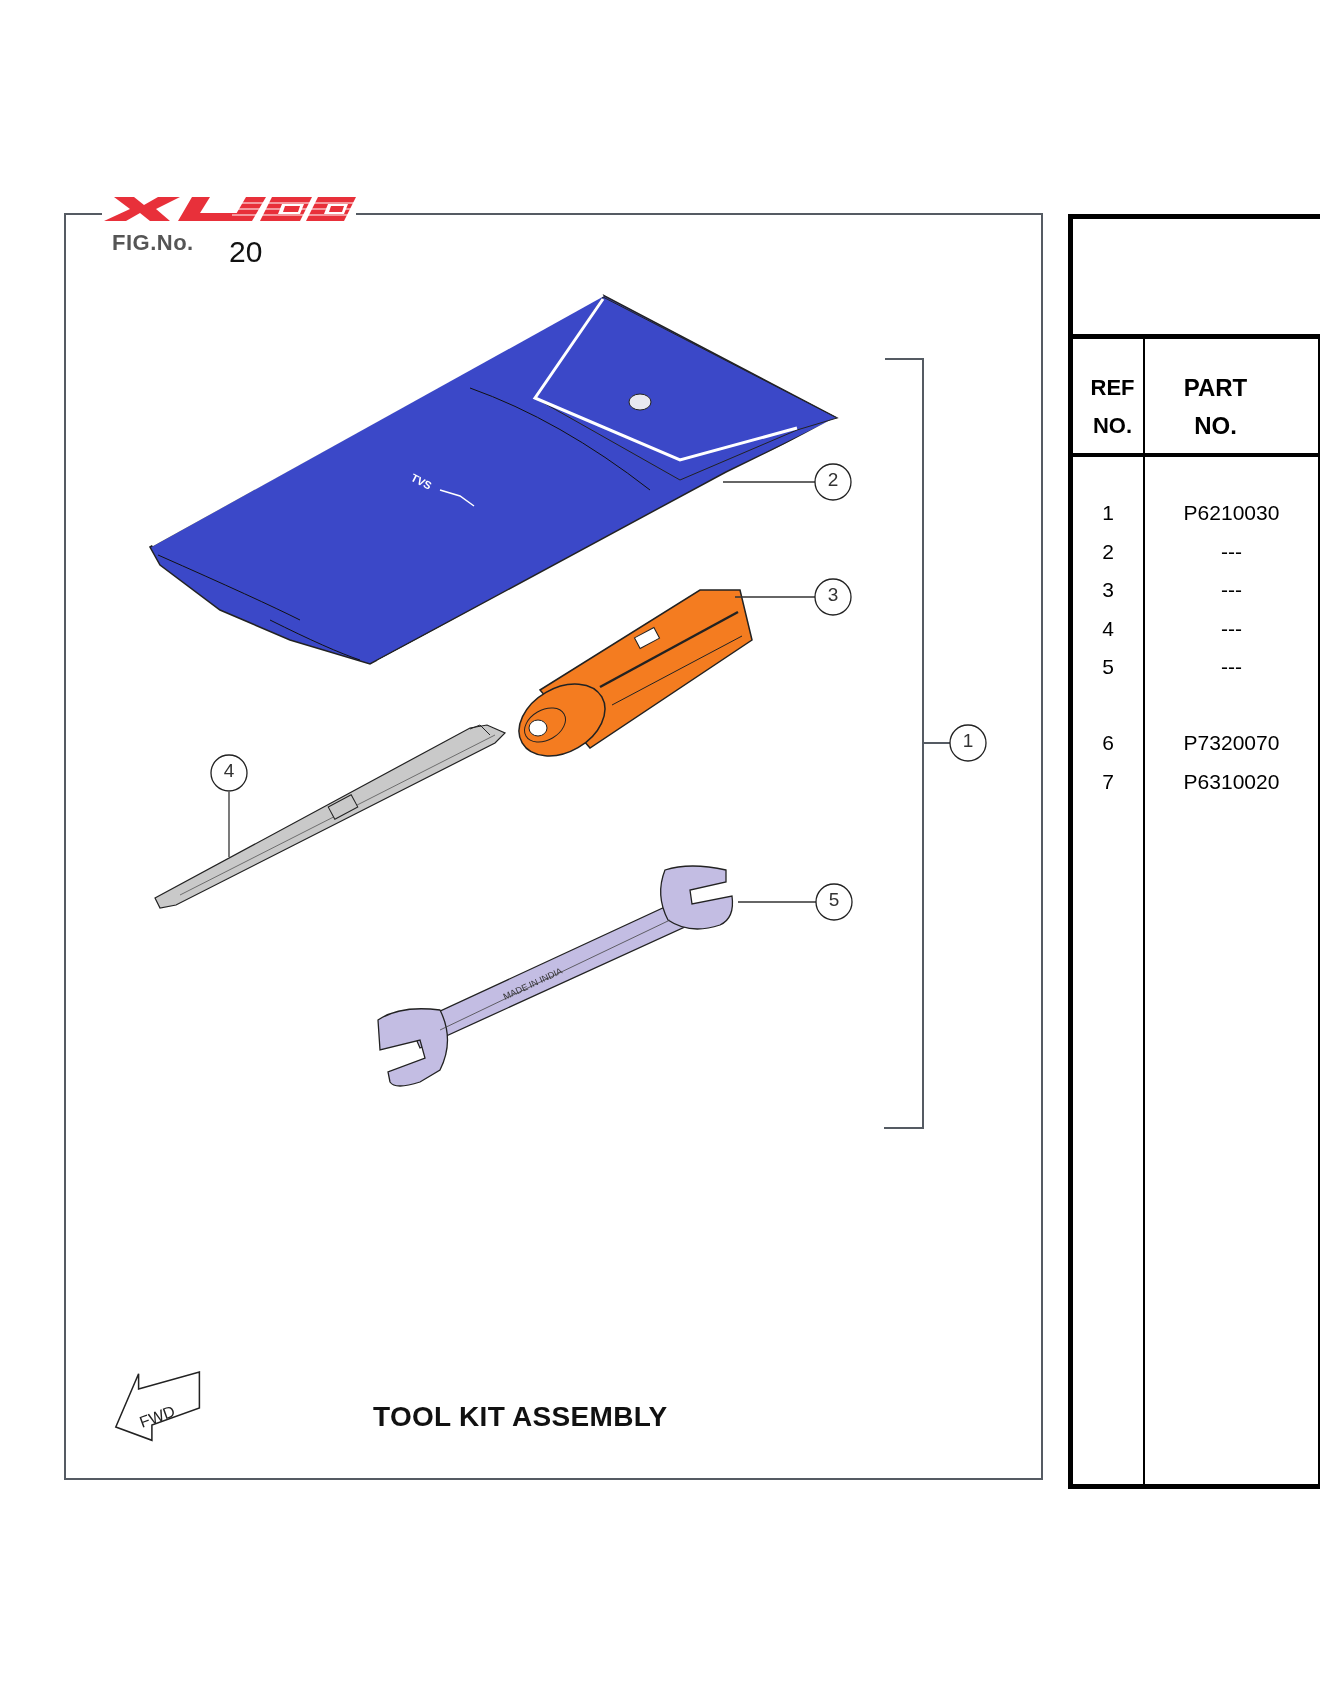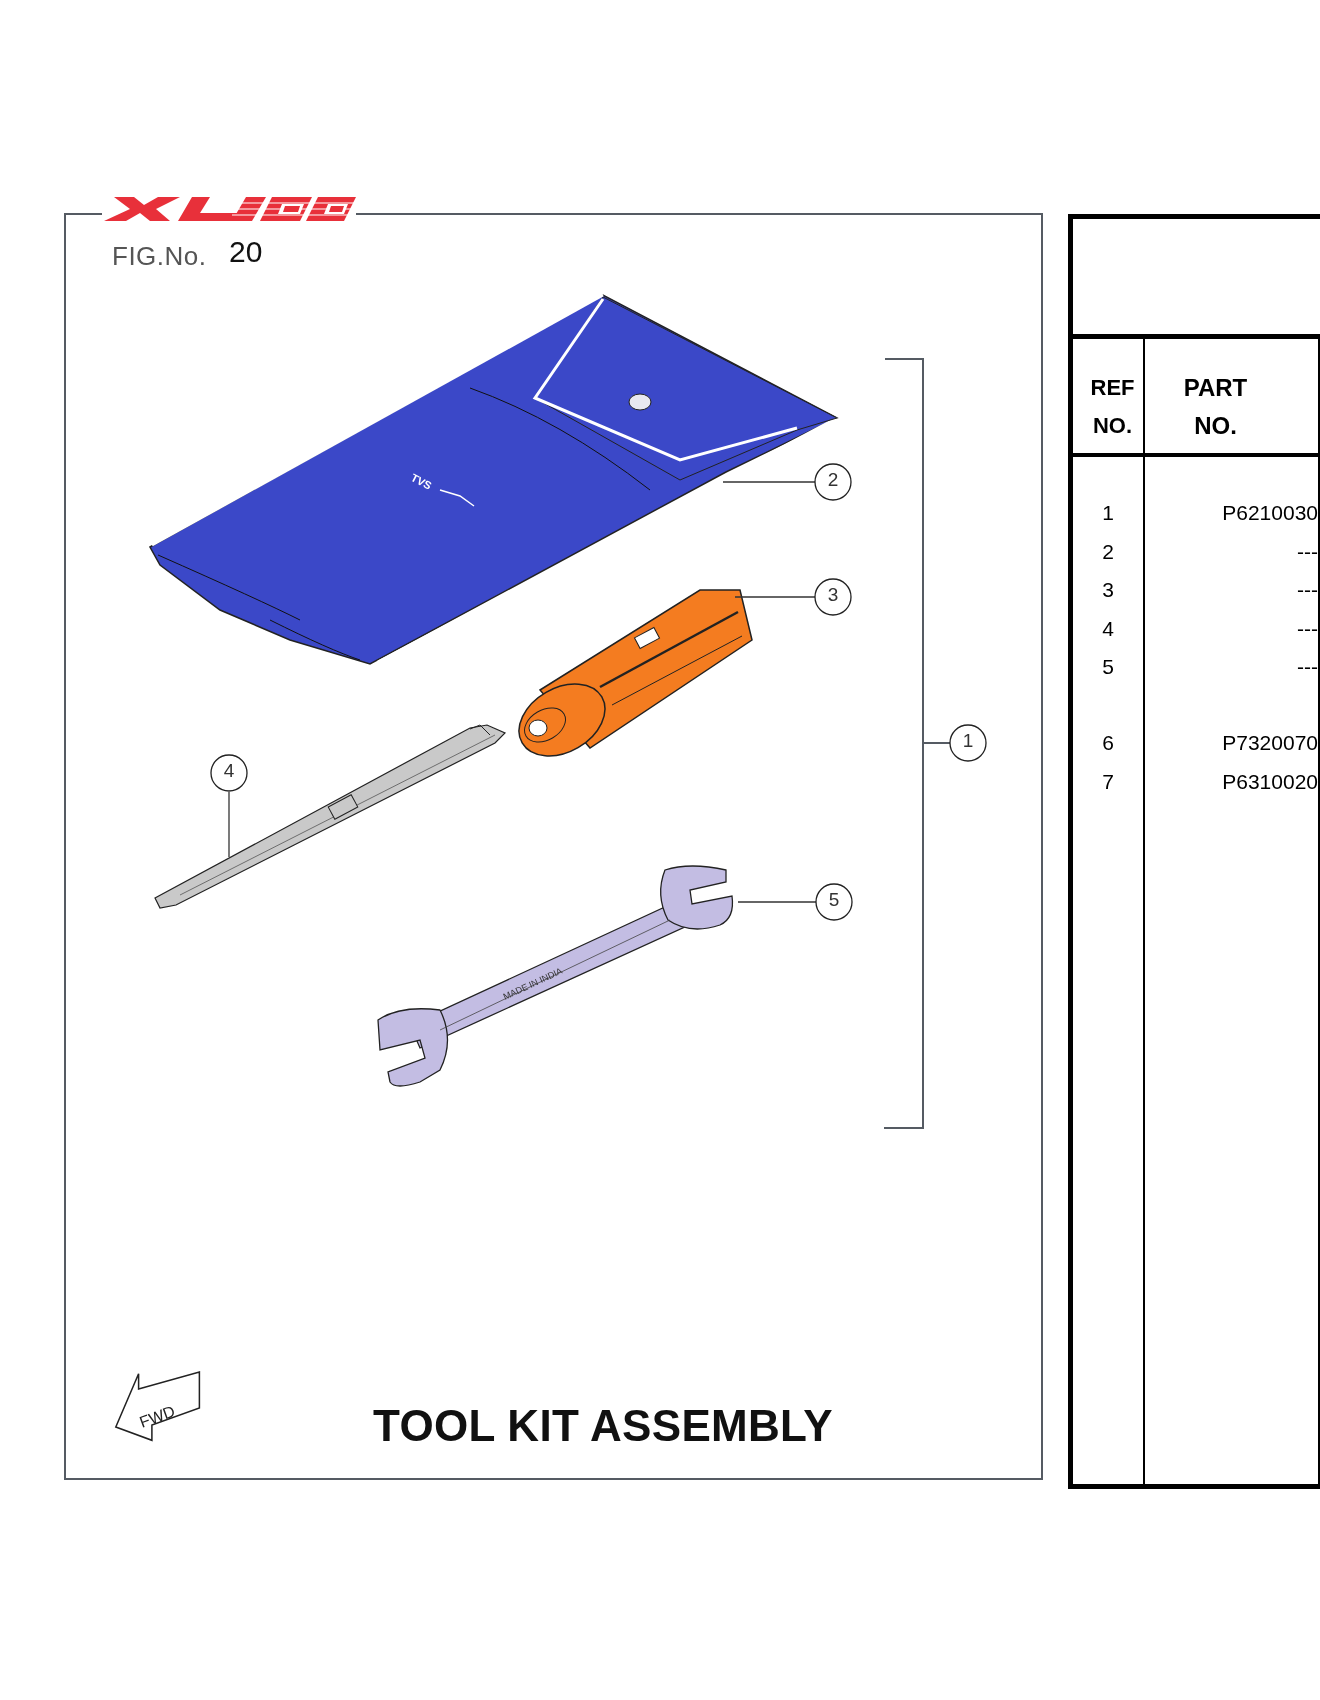--- a/index.html
+++ b/index.html
@@ -3,37 +3,37 @@
 <meta charset="utf-8">
 <style>
   html, body { margin: 0; padding: 0; background: #ffffff; }
   body { width: 1320px; height: 1700px; position: relative; overflow: hidden; font-family: "Liberation Sans", sans-serif; color: #000; }
   .abs { position: absolute; }
   
   .frame { position: absolute; left: 64px; top: 213px; width: 979px; height: 1267px; border: 2px solid #555b63; border-top: none; box-sizing: border-box; }
   .frame-top-left { position: absolute; left: 64px; top: 213px; width: 38px; height: 2px; background: #555b63; }
   .frame-top-right { position: absolute; left: 356px; top: 213px; width: 687px; height: 2px; background: #555b63; }
   .logo { position: absolute; left: 100px; top: 196px; width: 256px; height: 26px; }
-  .fig-label { position: absolute; left: 112px; top: 241px; font-size: 26px; color: #555; letter-spacing: 0.5px; font-weight: normal; }
+  .fig-label { position: absolute; left: 112px; top: 230px; font-size: 22px; color: #555; letter-spacing: 0.5px; font-weight: bold; }
   .fig-num { position: absolute; left: 229px; top: 235px; font-size: 30px; color: #111; font-weight: normal; }
   .illus { position: absolute; left: 0; top: 0; width: 1320px; height: 1700px; }
-  .caption { position: absolute; left: 373px; top: 1401px; font-size: 44px; font-weight: bold; color: #111; letter-spacing: 0.3px; }
+  .caption { position: absolute; left: 373px; top: 1401px; font-size: 28px; font-weight: bold; color: #111; letter-spacing: 0.3px; }
   .fwd { position: absolute; left: 112px; top: 1370px; width: 90px; height: 76px; }
   
   .tbl { position: absolute; left: 1068px; top: 214px; width: 260px; height: 1275px; border-left: 5px solid #000; border-top: 5px solid #000; border-bottom: 5px solid #000; box-sizing: border-box; }
   .tbl-title-area { position: absolute; left: 0; top: 0; right: 0; height: 115px; border-bottom: 5px solid #000; }
   .tbl-head { position: absolute; left: 0; top: 120px; right: 0; height: 114px; border-bottom: 4px solid #000; }
   .col-div1 { position: absolute; left: 70px; top: 120px; bottom: 0; width: 2px; background: #000; }
   .col-div2 { position: absolute; left: 245px; top: 120px; bottom: 0; width: 3px; background: #000; }
   .th { position: absolute; font-weight: bold; text-align: center; line-height: 38px; font-size: 22px; }
   .th-ref { left: 0; width: 79px; top: 30px; }
   .th-part { left: 72px; width: 141px; top: 30px; font-size: 24px; }
   .row { position: absolute; left: 0; width: 245px; height: 38px; font-size: 21px; line-height: 38px; }
   .cell-ref { position: absolute; left: 0; width: 70px; text-align: center; }
-  .cell-part { position: absolute; left: 72px; width: 173px; text-align: right; }
+  .cell-part { position: absolute; left: 72px; width: 173px; text-align: center; }
 </style>
 </head>
 <body>
 
 <svg class="logo" viewBox="0 0 256 26">
   <g fill="#e8303a">
 
     <polygon points="14,1 34,1 44,9 58,1 80,1 56,13 70,25 50,25 40,17 26,25 4,25 30,13"></polygon>
 
     <polygon points="92,1 110,1 100,17 140,17 134,25 78,25"></polygon>

